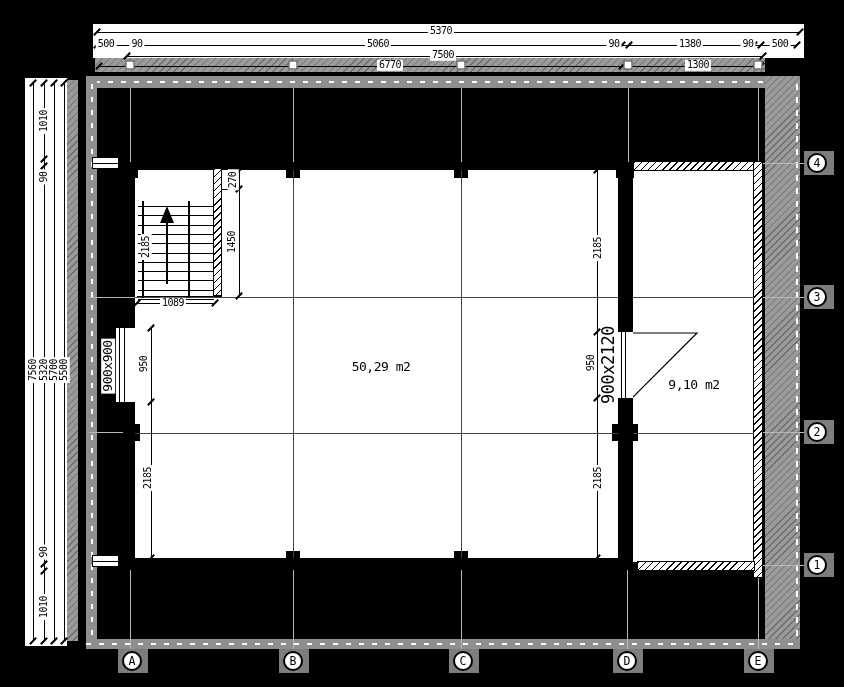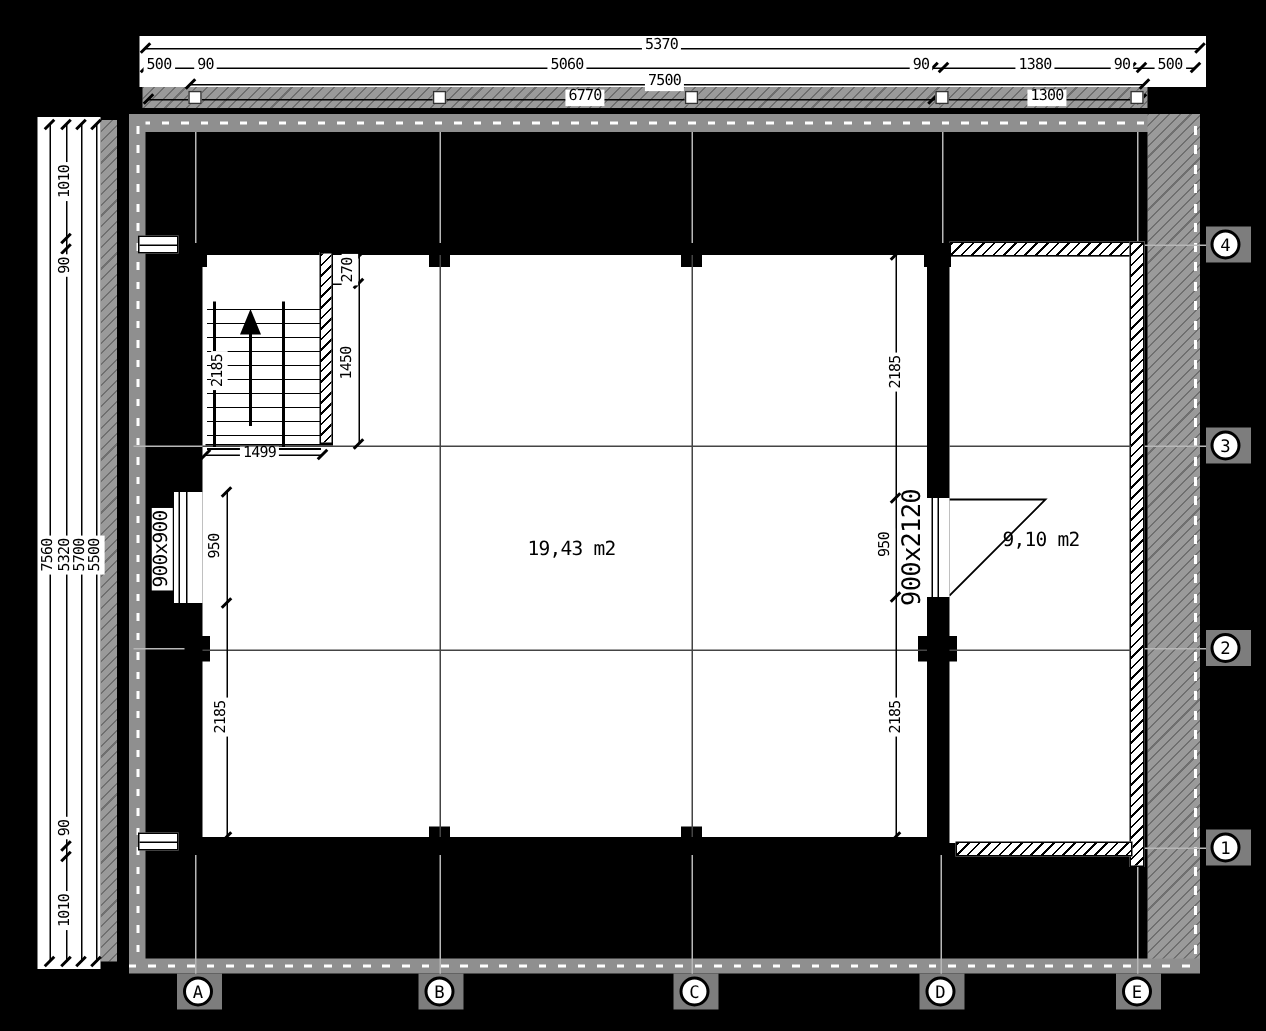--- a/index.html
+++ b/index.html
@@ -201,32 +201,32 @@
   <div class="t tv" style="left:54px;top:370px">5700</div>
   <div class="t tv" style="left:64px;top:370px">5500</div>
   <div class="t tv" style="left:44px;top:121px">1010</div>
   <div class="t tv" style="left:44px;top:177px">90</div>
   <div class="t tv" style="left:44px;top:552px">90</div>
   <div class="t tv" style="left:44px;top:607px">1010</div>
 
   <div class="t tv" style="left:146px;top:247px">2185</div>
   <div class="t tv" style="left:233px;top:180px">270</div>
   <div class="t tv" style="left:232px;top:242px">1450</div>
-  <div class="t" style="left:173px;top:303px">1499</div>
+  <div class="t" style="left:173px;top:303px">1089</div>
   <div class="t tv" style="left:144px;top:364px">950</div>
   <div class="t tv" style="left:148px;top:478px">2185</div>
   <div class="t tv" style="left:598px;top:248px">2185</div>
   <div class="t tv" style="left:591px;top:363px">950</div>
   <div class="t tv" style="left:598px;top:478px">2185</div>
 
   <div class="t tv big" style="left:108px;top:366px">900x900</div>
   <div class="t tv xl nobg" style="left:609px;top:365px">900x2120</div>
 
-  <div class="t big nobg" style="left:381px;top:367px">19,43 m2</div>
-  <div class="t big nobg" style="left:694px;top:361px">9,10 m2</div>
+  <div class="t big nobg" style="left:381px;top:367px">50,29 m2</div>
+  <div class="t big nobg" style="left:694px;top:385px">9,10 m2</div>
 
   <div class="halo" style="left:819px;top:163px"></div>
   <div class="halo" style="left:819px;top:297px"></div>
   <div class="halo" style="left:819px;top:432px"></div>
   <div class="halo" style="left:819px;top:565px"></div>
   <div class="bub" style="left:817px;top:163px">4</div>
   <div class="bub" style="left:817px;top:297px">3</div>
   <div class="bub" style="left:817px;top:432px">2</div>
   <div class="bub" style="left:817px;top:565px">1</div>
 

